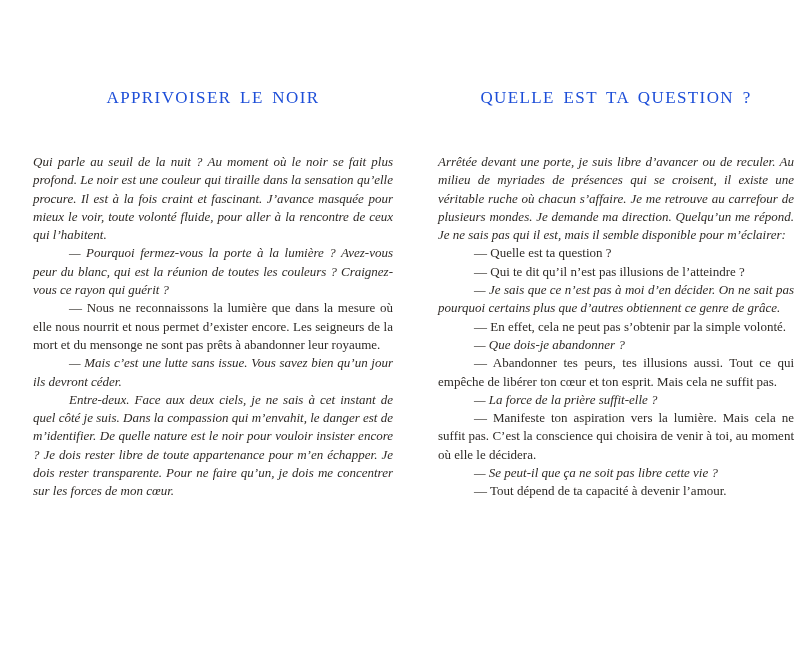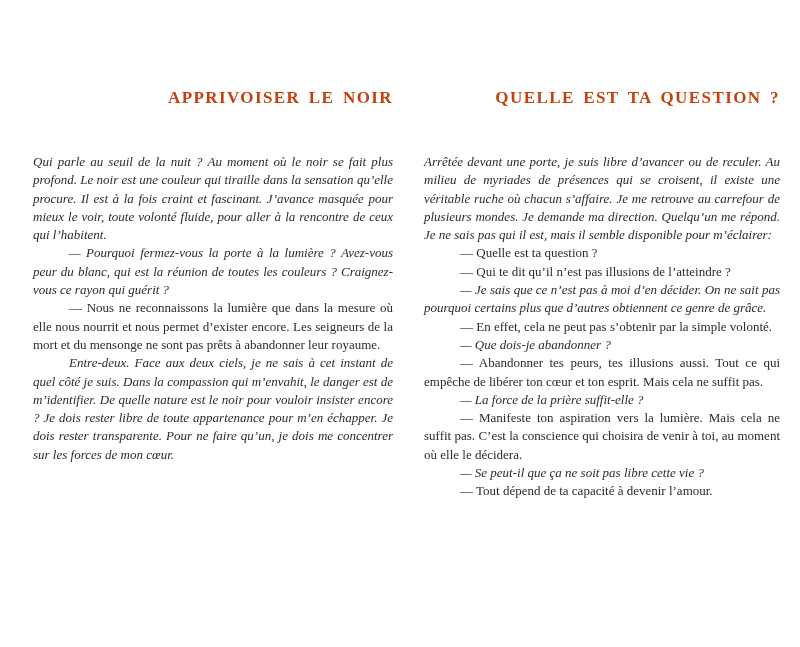--- a/index.html
+++ b/index.html
@@ -15,29 +15,29 @@
     font-family: "Liberation Serif", "DejaVu Serif", serif;
     color: #2e2a26;
     overflow: hidden;
   }
   .page {
     position: absolute;
     top: 0;
     height: 647px;
   }
   .page-left  { left: 33px;  width: 360px; }
-  .page-right { left: 424px; width: 356px; }
+  .page-right { left: 438px; width: 356px; }
   .chapter-title {
     margin: 88px 0 0 0;
-    text-align: right;
+    text-align: center;
     font-size: 17px;
-    font-weight: bold;
+    font-weight: normal;
     letter-spacing: 1.4px;
     word-spacing: 3px;
-    color: #c2410c;
+    color: #1d4ed8;
   }
   .page-body {
     margin-top: 45px;
     font-size: 13px;
     line-height: 18.3px;
     text-align: justify;
   }
   .page-body p {
     margin: 0;
     padding: 0;
@@ -49,20 +49,21 @@
 <body>
 
 <div class="spread">
 
   <section class="page page-left">
     <h1 class="chapter-title">APPRIVOISER LE NOIR</h1>
     <div class="page-body">
       <p class="ital">Qui parle au seuil de la nuit ? Au moment où le noir se fait plus profond. Le noir est une couleur qui tiraille dans la sensation qu’elle procure. Il est à la fois craint et fascinant. J’avance masquée pour mieux le voir, toute volonté fluide, pour aller à la rencontre de ceux qui l’habitent.</p>
       <p class="ital indent">— Pourquoi fermez-vous la porte à la lumière ? Avez-vous peur du blanc, qui est la réunion de toutes les couleurs ? Craignez-vous ce rayon qui guérit ?</p>
       <p class="indent">— Nous ne reconnaissons la lumière que dans la mesure où elle nous nourrit et nous permet d’exister encore. Les seigneurs de la mort et du mensonge ne sont pas prêts à abandonner leur royaume.</p>
+      <p class="ital indent">— Mais c’est une lutte sans issue. Vous savez bien qu’un jour ils devront céder.</p>
       <p class="ital indent">Entre-deux. Face aux deux ciels, je ne sais à cet instant de quel côté je suis. Dans la compassion qui m’envahit, le danger est de m’identifier. De quelle nature est le noir pour vouloir insister encore ? Je dois rester libre de toute appartenance pour m’en échapper. Je dois rester transparente. Pour ne faire qu’un, je dois me concentrer sur les forces de mon cœur.</p>
     </div>
   </section>
 
   <section class="page page-right">
     <h1 class="chapter-title">QUELLE EST TA QUESTION ?</h1>
     <div class="page-body">
       <p class="ital">Arrêtée devant une porte, je suis libre d’avancer ou de reculer. Au milieu de myriades de présences qui se croisent, il existe une véritable ruche où chacun s’affaire. Je me retrouve au carrefour de plusieurs mondes. Je demande ma direction. Quelqu’un me répond. Je ne sais pas qui il est, mais il semble disponible pour m’éclairer:</p>
       <p class="indent">— Quelle est ta question ?</p>
       <p class="indent">— Qui te dit qu’il n’est pas illusions de l’atteindre ?</p>

